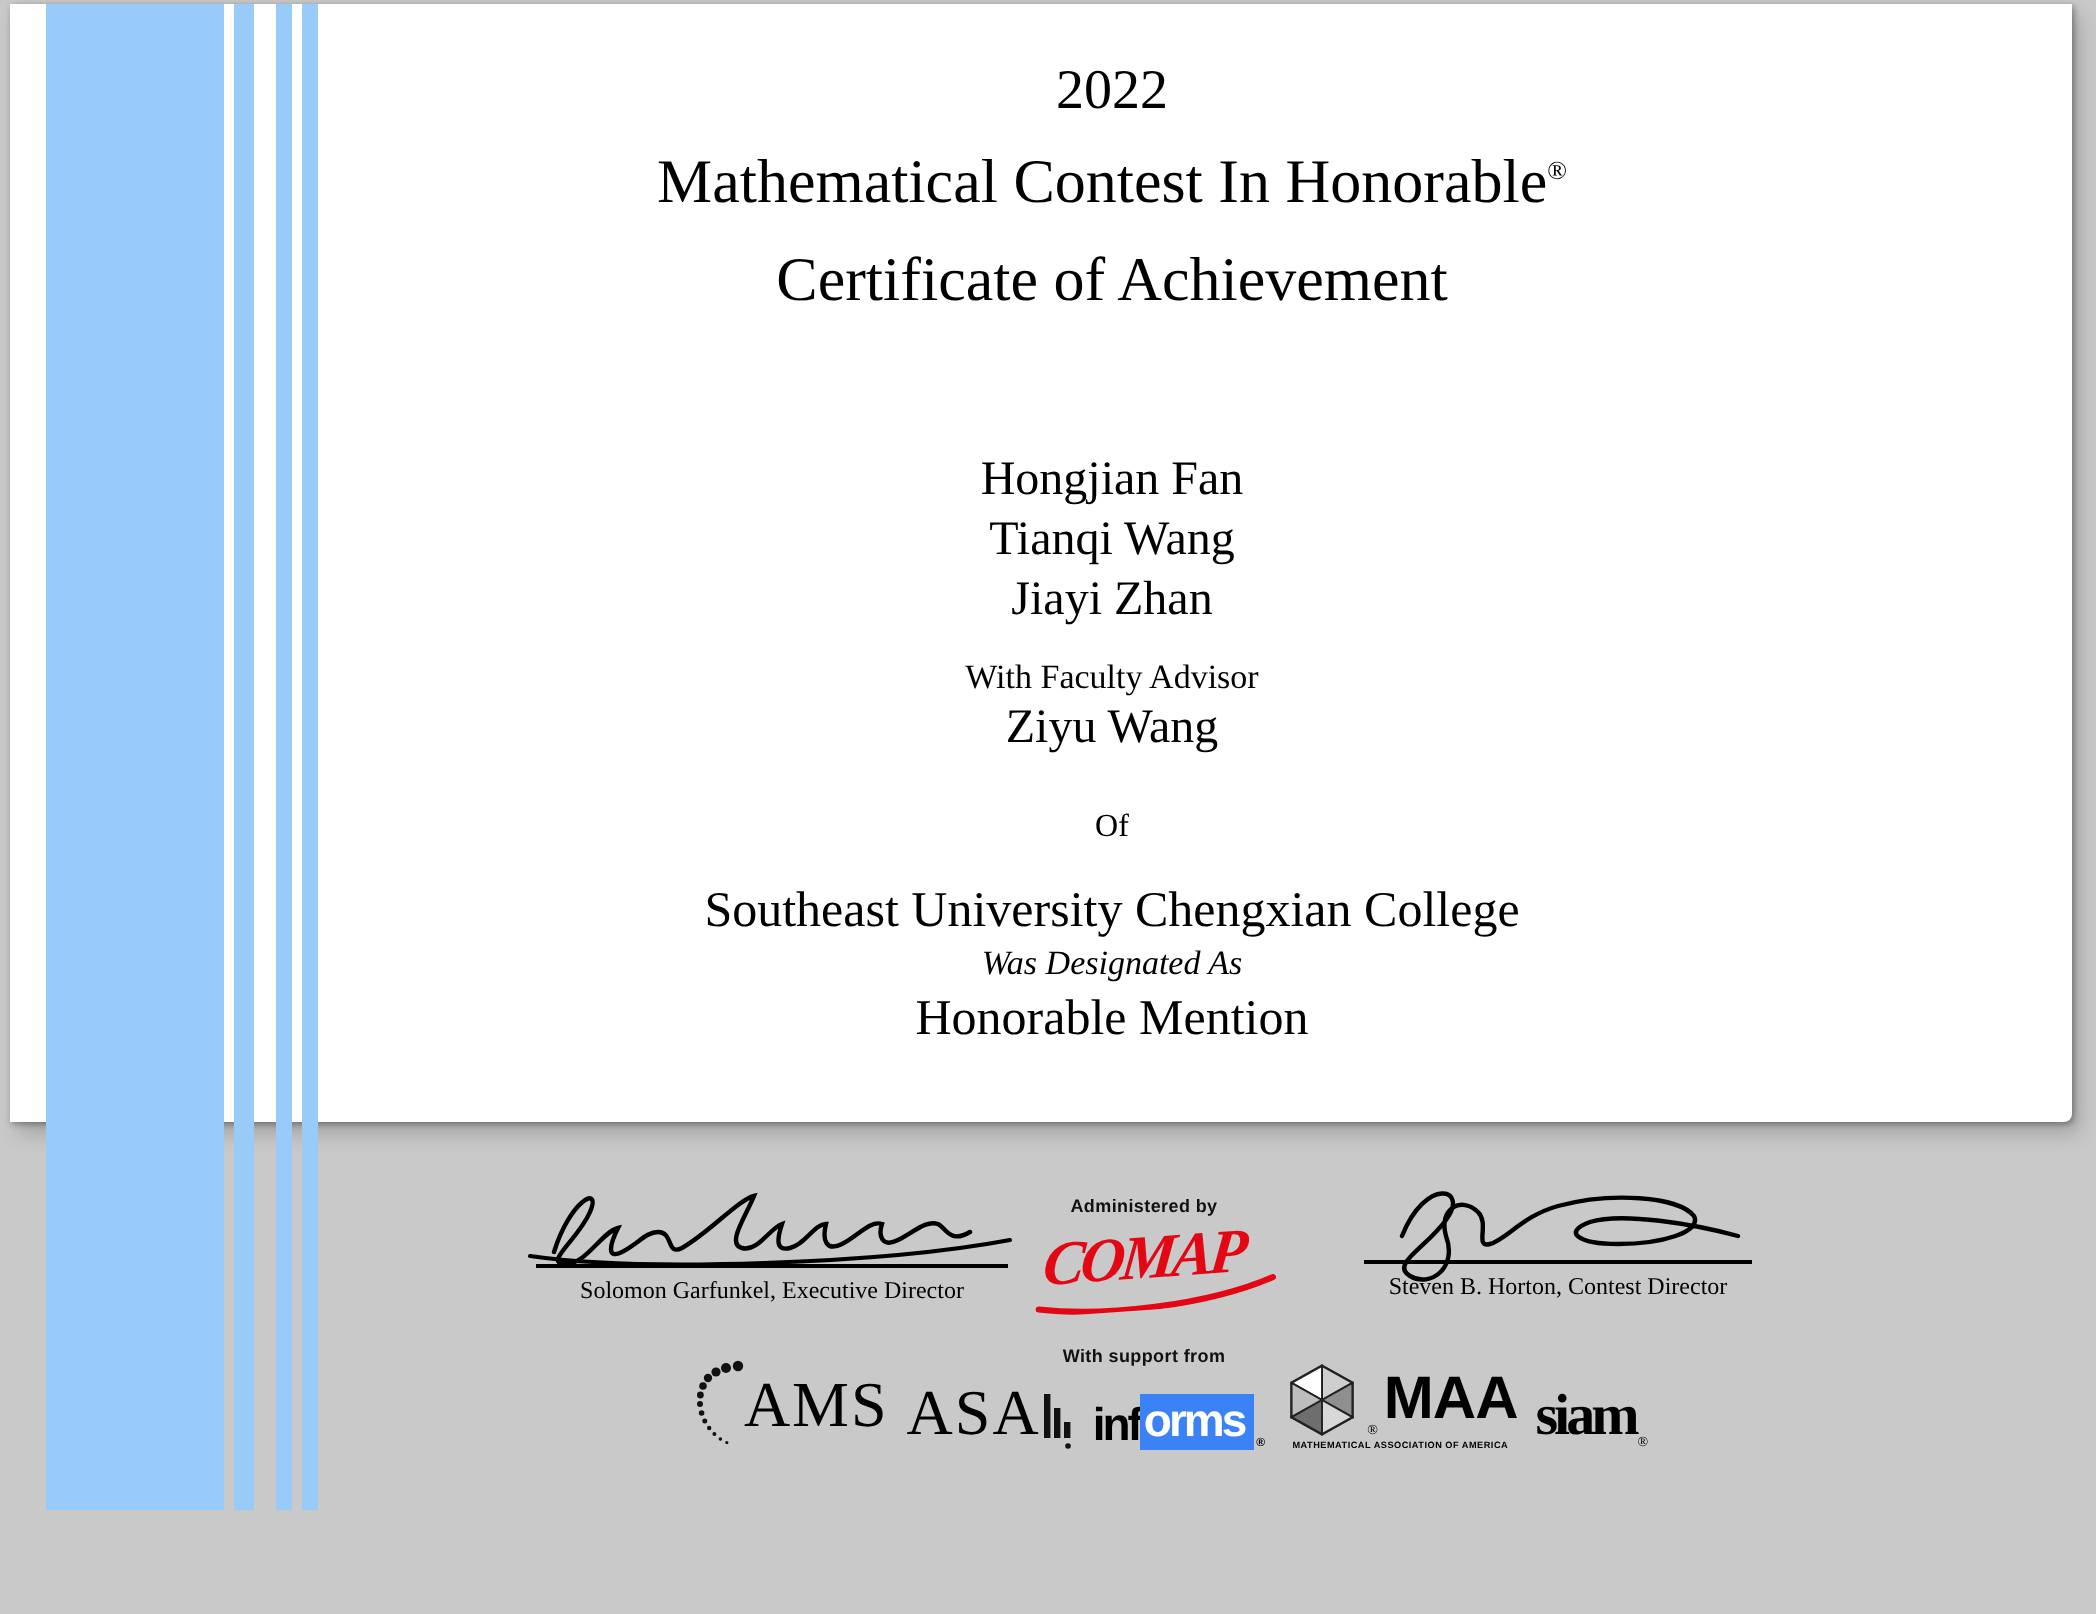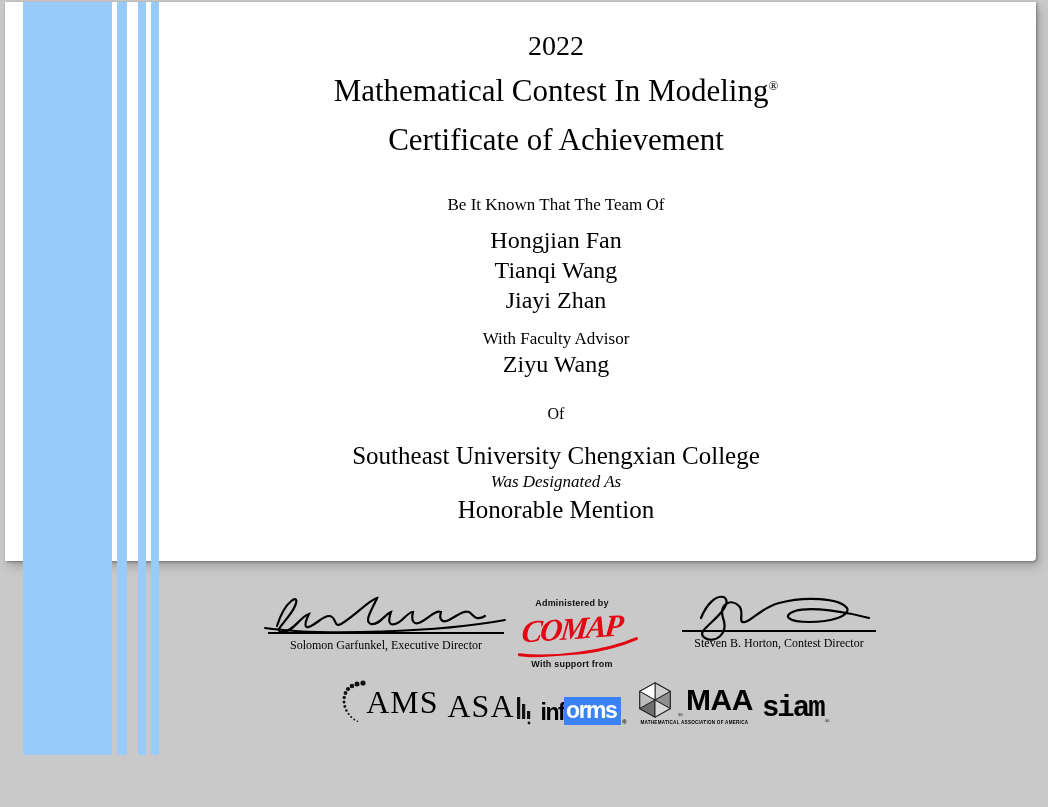--- a/index.html
+++ b/index.html
@@ -48,56 +48,55 @@
 
   
   .admin{position:absolute;left:472px;top:596px;width:190px;text-align:center;}
   .admin-small{font-family:"Liberation Sans", sans-serif;font-weight:bold;font-size:9px;color:#111;letter-spacing:.2px;}
   .comap{position:relative;display:inline-block;margin-top:3px;height:46px;transform:rotate(-4deg);}
   .comap-text{
     display:inline-block;font-family:"Liberation Serif", serif;font-style:italic;font-weight:bold;
     font-size:31px;letter-spacing:-2px;color:#e30613;transform:skewX(-10deg);
   }
   .comap-swash{position:absolute;left:-6px;bottom:2px;}
-  .admin .support{margin-top:2px;}
+  .admin .support{margin-top:16px;}
 
   
   .sponsors{
     position:absolute;left:348px;top:669px;width:466px;height:54px;
     display:flex;align-items:flex-end;justify-content:center;gap:9px;color:#000;
   }
   .logo{display:flex;align-items:center;}
   .ams-text,.asa-text{font-family:"Liberation Serif", serif;font-size:32px;letter-spacing:1px;}
   .asa-bars{margin-left:1px;margin-top:6px;}
   .informs{font-family:"Liberation Sans", sans-serif;font-weight:bold;align-items:flex-end;}
   .informs-prefix{font-size:23px;letter-spacing:-1.5px;line-height:26px;}
   .informs-box{background:#3b82f6;color:#fff;font-size:23px;letter-spacing:-1.5px;padding:2px 5px 4px 2px;line-height:22px;}
   .informs-reg{font-size:6px;align-self:flex-end;margin-left:1px;}
   .maa{flex-direction:column;align-items:center;gap:0;}
   .maa-row{display:flex;align-items:center;gap:3px;}
   .maa-text{font-family:"Liberation Sans", sans-serif;font-weight:bold;font-size:30px;letter-spacing:-.5px;}
   .maa-caption{font-family:"Liberation Sans", sans-serif;font-weight:bold;font-size:4.6px;letter-spacing:.25px;margin-top:1px;white-space:nowrap;}
-  .siam-text{font-family:Liberation Mono, monospace;font-weight:800;font-size:29px;letter-spacing:-2px;margin-top:16px;}
+  .siam-text{font-family:Liberation Serif, serif;font-weight:800;font-size:29px;letter-spacing:-2px;margin-top:16px;}
   .siam-reg,.maa-reg{font-size:7px;align-self:flex-end;margin-left:1px;}
 </style>
 </head>
 <body>
 
 <div class="paper">
 
   <div class="stripe stripe-big"></div>
   <div class="stripe stripe-1"></div>
   <div class="stripe stripe-2"></div>
   <div class="stripe stripe-3"></div>
 
   <div class="cline year">2022</div>
-  <div class="cline title"><span>Mathematical Contest In Modeling</span><sup>®</sup></div>
+  <div class="cline title"><span>Mathematical Contest In Honorable</span><sup>®</sup></div>
   <div class="cline subtitle">Certificate of Achievement</div>
 
-  <div class="cline intro">Be It Known That The Team Of</div>
 
   <div class="cline team">
     <div>Hongjian Fan</div>
     <div>Tianqi Wang</div>
     <div>Jiayi Zhan</div>
   </div>
 
   <div class="cline advisor-label">With Faculty Advisor</div>
   <div class="cline advisor-name">Ziyu Wang</div>
 

